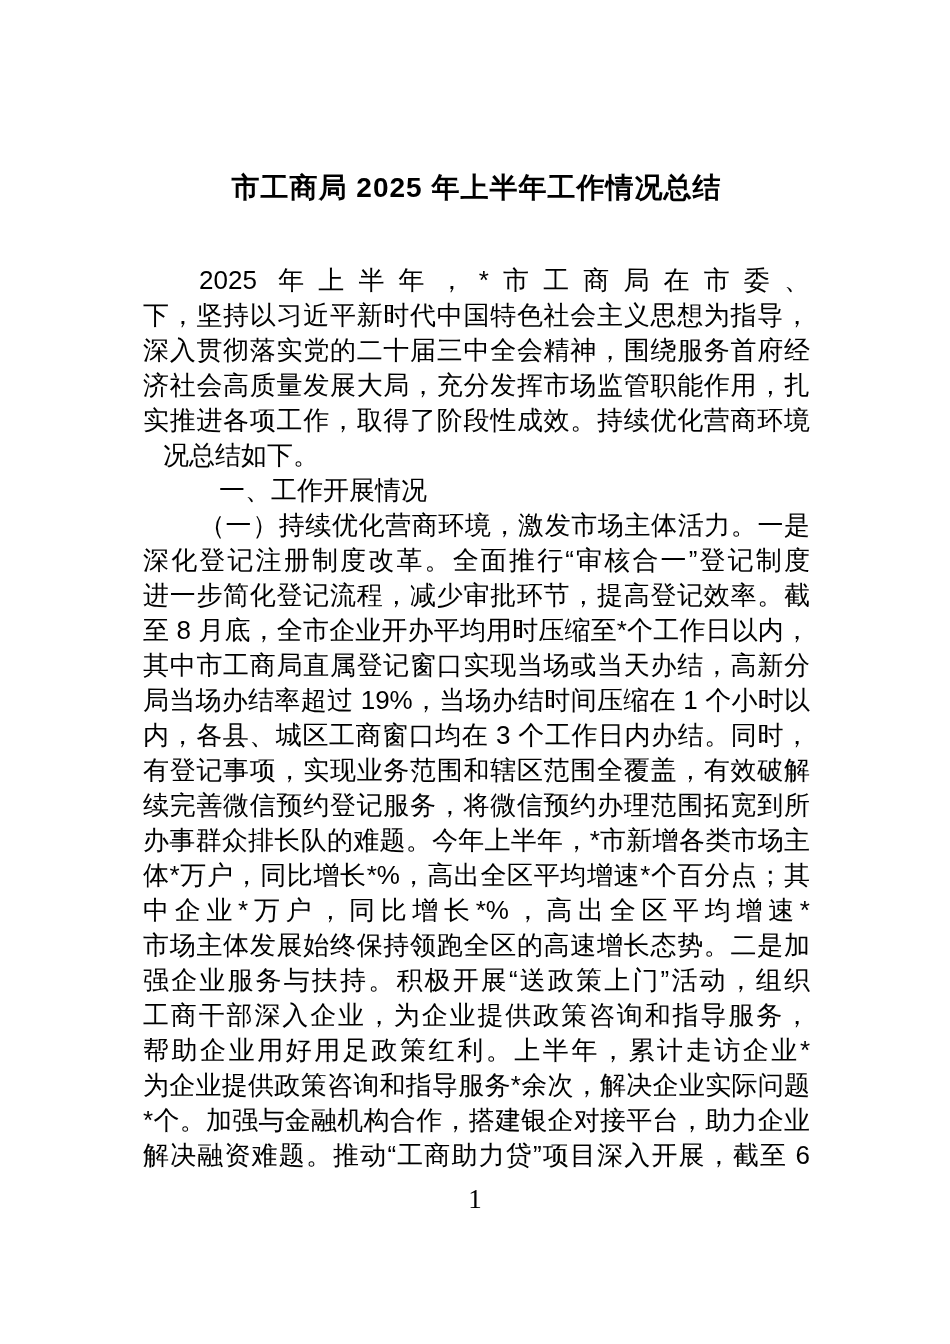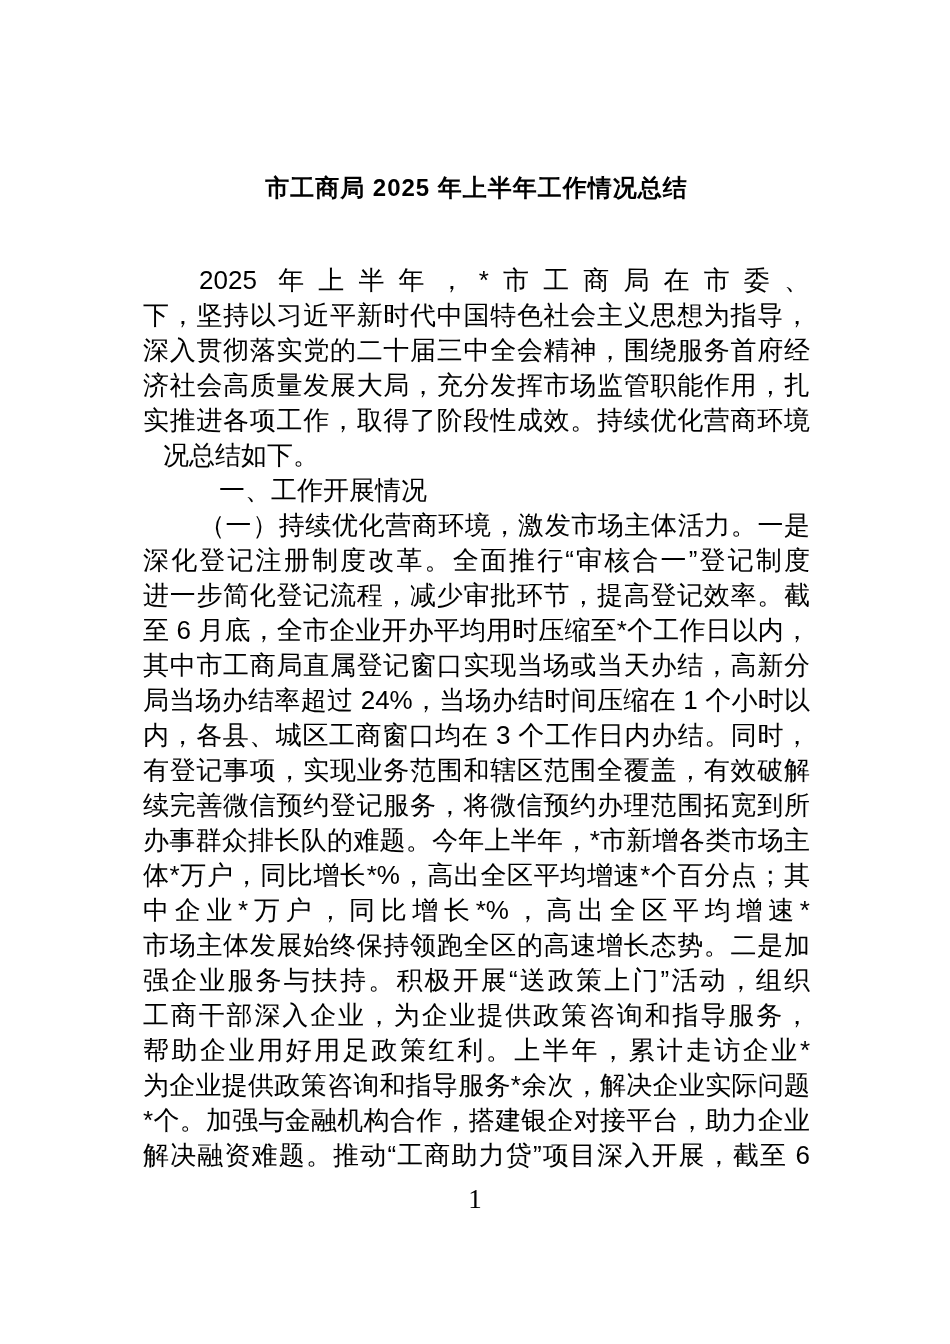--- a/index.html
+++ b/index.html
@@ -15,21 +15,21 @@
     color: #000000;
     font-family: "Liberation Sans", sans-serif;
     overflow: hidden;
   }
   .doc-title {
     position: absolute;
     left: 143px;
     top: 163px;
     width: 667px;
     text-align: center;
-    font-size: 24px;
+    font-size: 28px;
     font-weight: 700;
     line-height: 50px;
     letter-spacing: 1px;
     white-space: nowrap;
   }
   .doc-body {
     position: absolute;
     left: 143px;
     top: 263px;
     width: 667px;
@@ -71,23 +71,23 @@
       <div class="line indent">2025 年上半年，*市工商局在市委、市政府的坚强领导</div>
       <div class="line">下，坚持以习近平新时代中国特色社会主义思想为指导，</div>
       <div class="line">深入贯彻落实党的二十届三中全会精神，围绕服务首府经</div>
       <div class="line">济社会高质量发展大局，充分发挥市场监管职能作用，扎</div>
       <div class="line">实推进各项工作，取得了阶段性成效。持续优化营商环境</div>
       <div class="line last">况总结如下。</div>
       <div class="line indent last">一、工作开展情况</div>
       <div class="line indent">（一）持续优化营商环境，激发市场主体活力。一是</div>
       <div class="line">深化登记注册制度改革。全面推行“审核合一”登记制度</div>
       <div class="line">进一步简化登记流程，减少审批环节，提高登记效率。截</div>
-      <div class="line">至 6 月底，全市企业开办平均用时压缩至*个工作日以内，</div>
+      <div class="line">至 8 月底，全市企业开办平均用时压缩至*个工作日以内，</div>
       <div class="line">其中市工商局直属登记窗口实现当场或当天办结，高新分</div>
-      <div class="line">局当场办结率超过 24%，当场办结时间压缩在 1 个小时以</div>
+      <div class="line">局当场办结率超过 19%，当场办结时间压缩在 1 个小时以</div>
       <div class="line">内，各县、城区工商窗口均在 3 个工作日内办结。同时，持</div>
       <div class="line">有登记事项，实现业务范围和辖区范围全覆盖，有效破解</div>
       <div class="line">续完善微信预约登记服务，将微信预约办理范围拓宽到所</div>
       <div class="line">办事群众排长队的难题。今年上半年，*市新增各类市场主</div>
       <div class="line">体*万户，同比增长*%，高出全区平均增速*个百分点；其</div>
       <div class="line">中企业*万户，同比增长*%，高出全区平均增速*个百分点，</div>
       <div class="line">市场主体发展始终保持领跑全区的高速增长态势。二是加</div>
       <div class="line">强企业服务与扶持。积极开展“送政策上门”活动，组织</div>
       <div class="line">工商干部深入企业，为企业提供政策咨询和指导服务，</div>
       <div class="line">帮助企业用好用足政策红利。上半年，累计走访企业*多家，</div>

